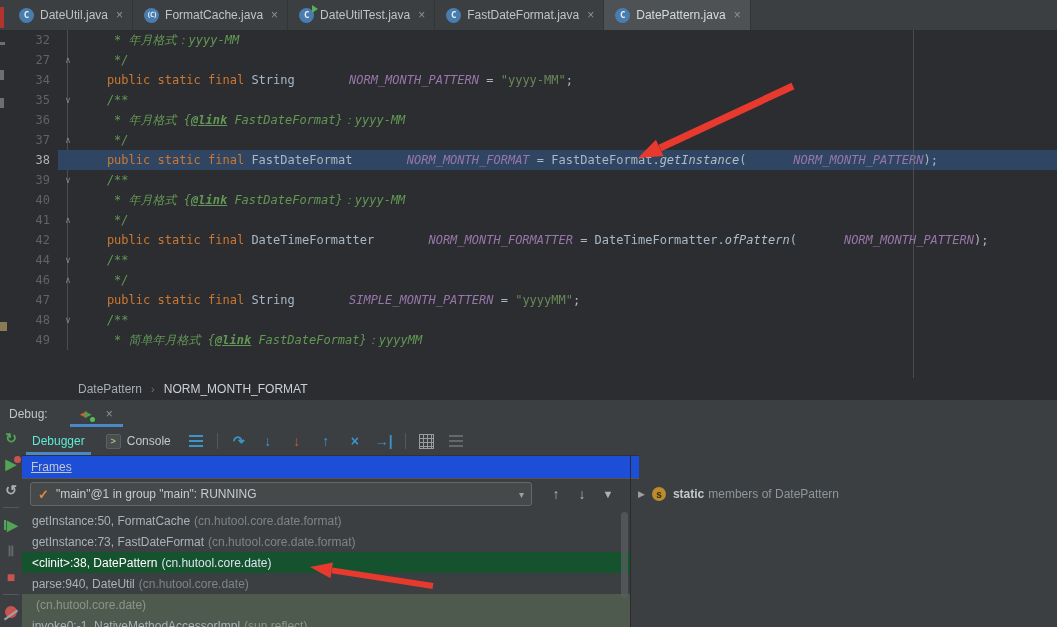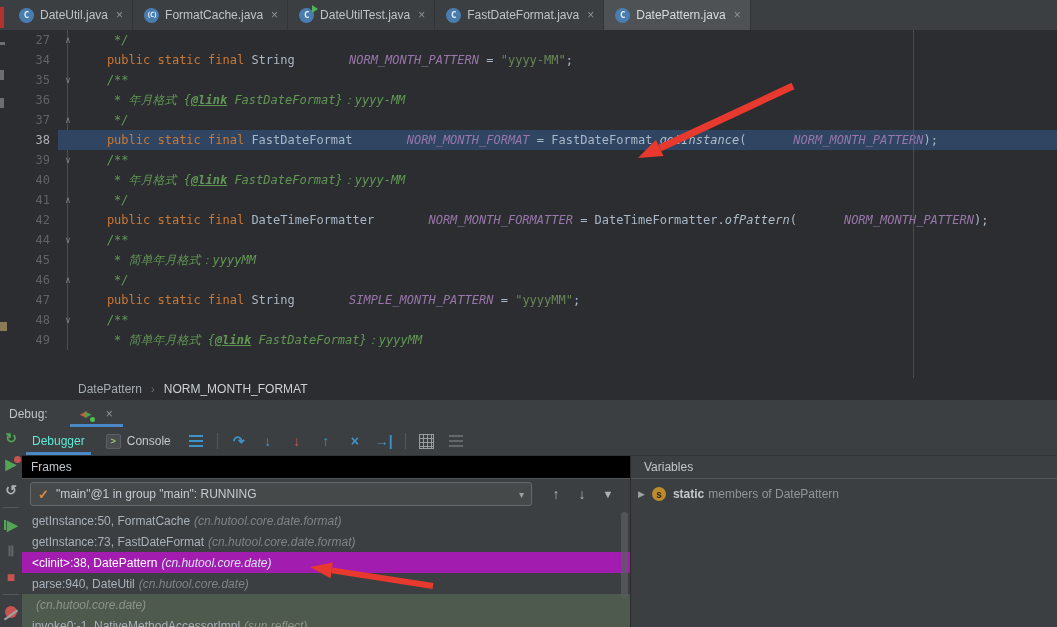--- a/index.html
+++ b/index.html
@@ -84,33 +84,33 @@
   .mutebp::after{content:"";position:absolute;left:-2px;top:8px;width:16px;height:2px;background:#9fa2a5;transform:rotate(-35deg);}
   .resume-bar{width:2px;height:10px;background:#52a457;margin-right:1px;}
 
   
   .side-strip{position:absolute;left:0;top:427px;width:22px;height:200px;display:flex;flex-direction:column;align-items:center;}
   .side-strip .ic{margin-top:6px;}
   .side-strip .ic:first-child{margin-top:1px;}
   .side-strip .hsep{width:16px;height:1px;background:#55585a;margin:7px 0 1px;}
 
   
-  .fheader{position:absolute;left:22px;top:455px;width:608px;height:22px;background:#000000;
+  .fheader{position:absolute;left:22px;top:455px;width:608px;height:22px;background:#1d4ed8;
            border-top:1px solid #303335;border-bottom:1px solid #515354;
-           display:flex;align-items:center;padding-left:9px;color:#c2c7cb;font-size:12px;}
+           display:flex;align-items:center;padding-left:9px;color:#c2c7cb;font-size:12px;text-decoration:underline;}
   .threadrow{position:absolute;left:22px;top:478px;width:608px;height:32px;display:flex;align-items:center;}
   .dropdown{margin-left:8px;width:486px;height:22px;background:#45494a;border:1px solid #646868;border-radius:3px;
             display:flex;align-items:center;gap:7px;padding:0 7px;color:#c6cbd0;font-size:12px;}
   .dropdown .check{color:#dd8a3c;font-weight:bold;font-size:13px;}
   .dropdown .caret{margin-left:auto;color:#9ba0a3;font-size:10px;}
   .threadrow .ic{margin-left:6px;font-weight:normal;}
   .frameslist{position:absolute;left:22px;top:510px;width:608px;height:117px;overflow:hidden;font-size:12px;}
   .frow{height:21px;display:flex;align-items:center;padding-left:10px;color:#a9b2ba;white-space:pre;}
-  .frow .pkg{font-style:italic;color:#7e8487;margin-left:4px;}
-  .frow.selected{background:#a21caf;color:#ffffff;}
+  .frow .pkg{color:#7e8487;margin-left:4px;}
+  .frow.selected{background:#14532d;color:#ffffff;}
   .frow.selected .pkg{color:#d9e2ee;}
   .frow.test{background:#4e5a4e;}
   .frow.test .pkg{color:#8d9489;}
   .fscroll{position:absolute;left:621px;top:512px;width:7px;height:86px;background:#5a5d5f;border-radius:4px;opacity:.75;}
   .vsplit{position:absolute;left:630px;top:455px;width:1px;height:172px;background:#2b2b2b;}
 
   
   .vheader{position:absolute;left:631px;top:455px;right:0;height:22px;background:#3c3f41;
            border-top:1px solid #303335;border-bottom:1px solid #515354;
            display:flex;align-items:center;padding-left:13px;color:#c2c7cb;font-size:12px;}
@@ -154,32 +154,32 @@
         <div class="tab active">
           <span class="cicon">C</span>
           <span>DatePattern.java</span>
           <span class="close">×</span>
         </div>
       </div>
   </div>
 
   <div class="editor">
     <div id="code-lines">
+        <div class="code-line"><span class="gut">32</span><span class="fold"></span><span class="codetxt"><span class="tk-c">     * 年月格式：yyyy-MM</span></span></div>
         <div class="code-line"><span class="gut">27</span><span class="fold">∧</span><span class="codetxt"><span class="tk-c">     */</span></span></div>
         <div class="code-line"><span class="gut">34</span><span class="fold"></span><span class="codetxt"><span class="tk-k">    public static final </span><span class="tk-p">String </span><span class="tk-f">NORM_MONTH_PATTERN</span><span class="tk-p"> = </span><span class="tk-s">"yyyy-MM"</span><span class="tk-p">;</span></span></div>
         <div class="code-line"><span class="gut">35</span><span class="fold">∨</span><span class="codetxt"><span class="tk-c">    /**</span></span></div>
         <div class="code-line"><span class="gut">36</span><span class="fold"></span><span class="codetxt"><span class="tk-c">     * 年月格式 {</span><span class="tk-l">@link</span><span class="tk-c"> </span><span class="tk-ci">FastDateFormat</span><span class="tk-c">}：yyyy-MM</span></span></div>
         <div class="code-line"><span class="gut">37</span><span class="fold">∧</span><span class="codetxt"><span class="tk-c">     */</span></span></div>
         <div class="code-line current"><span class="gut">38</span><span class="fold"></span><span class="codetxt"><span class="tk-k">    public static final </span><span class="tk-p">FastDateFormat </span><span class="tk-f">NORM_MONTH_FORMAT</span><span class="tk-p"> = FastDateFormat.</span><span class="tk-m">getInstance</span><span class="tk-p">(</span><span class="tk-f">NORM_MONTH_PATTERN</span><span class="tk-p">);</span></span></div>
         <div class="code-line"><span class="gut">39</span><span class="fold">∨</span><span class="codetxt"><span class="tk-c">    /**</span></span></div>
         <div class="code-line"><span class="gut">40</span><span class="fold"></span><span class="codetxt"><span class="tk-c">     * 年月格式 {</span><span class="tk-l">@link</span><span class="tk-c"> </span><span class="tk-ci">FastDateFormat</span><span class="tk-c">}：yyyy-MM</span></span></div>
         <div class="code-line"><span class="gut">41</span><span class="fold">∧</span><span class="codetxt"><span class="tk-c">     */</span></span></div>
         <div class="code-line"><span class="gut">42</span><span class="fold"></span><span class="codetxt"><span class="tk-k">    public static final </span><span class="tk-p">DateTimeFormatter </span><span class="tk-f">NORM_MONTH_FORMATTER</span><span class="tk-p"> = DateTimeFormatter.</span><span class="tk-m">ofPattern</span><span class="tk-p">(</span><span class="tk-f">NORM_MONTH_PATTERN</span><span class="tk-p">);</span></span></div>
         <div class="code-line"><span class="gut">44</span><span class="fold">∨</span><span class="codetxt"><span class="tk-c">    /**</span></span></div>
-        <div class="code-line"><span class="gut">45</span><span class="fold"></span><span class="codetxt"><span class="tk-c">     * 简单年月格式：yyyyMM</span></span></div>
         <div class="code-line"><span class="gut">46</span><span class="fold">∧</span><span class="codetxt"><span class="tk-c">     */</span></span></div>
         <div class="code-line"><span class="gut">47</span><span class="fold"></span><span class="codetxt"><span class="tk-k">    public static final </span><span class="tk-p">String </span><span class="tk-f">SIMPLE_MONTH_PATTERN</span><span class="tk-p"> = </span><span class="tk-s">"yyyyMM"</span><span class="tk-p">;</span></span></div>
         <div class="code-line"><span class="gut">48</span><span class="fold">∨</span><span class="codetxt"><span class="tk-c">    /**</span></span></div>
         <div class="code-line"><span class="gut">49</span><span class="fold"></span><span class="codetxt"><span class="tk-c">     * 简单年月格式 {</span><span class="tk-l">@link</span><span class="tk-c"> </span><span class="tk-ci">FastDateFormat</span><span class="tk-c">}：yyyyMM</span></span></div>
       </div>
     <div class="mguide"></div>
     <div class="artifact" style="left:0;top:12px;width:5px;height:3px;"></div>
     <div class="artifact" style="left:0;top:40px;width:4px;height:10px;"></div>
     <div class="artifact" style="left:0;top:68px;width:4px;height:10px;"></div>
     <div class="artifact" style="left:0;top:292px;width:7px;height:9px;background:#8a7b55;"></div>
@@ -267,23 +267,20 @@
       <div class="frow"><span>getInstance:50, FormatCache</span><span class="pkg">(cn.hutool.core.date.format)</span></div>
       <div class="frow"><span>getInstance:73, FastDateFormat</span><span class="pkg">(cn.hutool.core.date.format)</span></div>
       <div class="frow selected"><span>&lt;clinit&gt;:38, DatePattern</span><span class="pkg">(cn.hutool.core.date)</span></div>
       <div class="frow"><span>parse:940, DateUtil</span><span class="pkg">(cn.hutool.core.date)</span></div>
       <div class="frow test"><span class="pkg">(cn.hutool.core.date)</span></div>
       <div class="frow test"><span>invoke0:-1, NativeMethodAccessorImpl</span><span class="pkg">(sun.reflect)</span></div>
     </div>
   <div class="fscroll"></div>
   <div class="vsplit"></div>
 
-  <div class="vheader">
-    <span>Variables</span>
-  </div>
   <div id="vars-rows">
       <div class="vrow">
         <span class="expand">▶</span>
         <span class="sicon">s</span>
         <span class="kw">static</span>
         <span style="margin-left: -3px;"> members of DatePattern</span>
       </div>
     </div>
 
   <svg class="arrows" width="1057" height="627">

